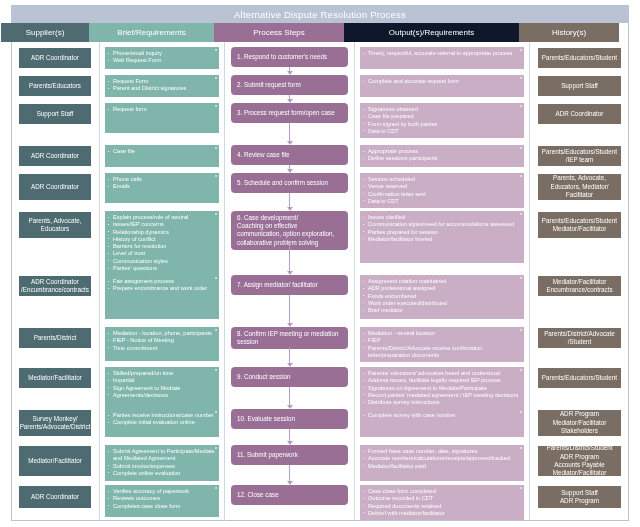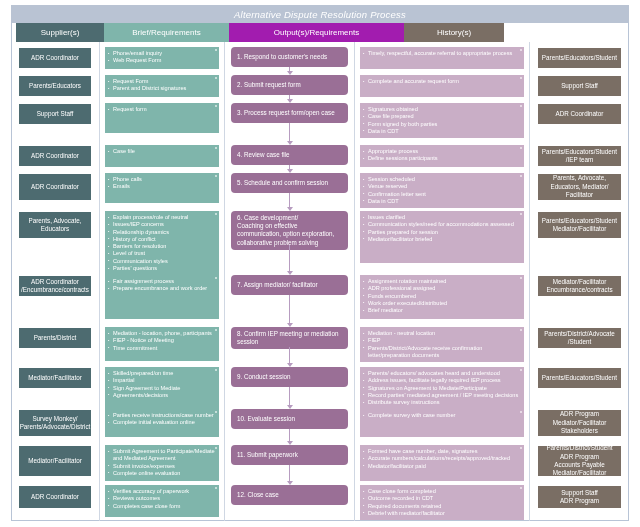--- a/index.html
+++ b/index.html
@@ -1,21 +1,21 @@
 <!DOCTYPE html>
 <html><head>
 <meta charset="utf-8">
 <style>
   html,body{margin:0;padding:0;background:#ffffff;}
   body{font-family:"Liberation Sans",sans-serif;}
   #page{position:relative;width:640px;height:527px;background:#ffffff;overflow:hidden;}
   #frame{position:absolute;left:11px;top:5px;width:618px;height:516px;border:1px solid #b8c4d6;box-sizing:border-box;background:#fff;}
   #title-bar{position:absolute;left:11px;top:5px;width:618px;height:18px;background:#b9c3d3;color:#ffffff;
-    display:flex;align-items:center;justify-content:center;font-size:9.5px;letter-spacing:.2px;box-sizing:border-box;font-style:italic;}
-  #header-row{position:absolute;left:16px;top:23px;width:618px;height:19px;display:flex;box-sizing:border-box;}
+    display:flex;align-items:center;justify-content:center;font-size:9.5px;letter-spacing:.2px;box-sizing:border-box;}
+  #header-row{position:absolute;left:1px;top:23px;width:618px;height:19px;display:flex;box-sizing:border-box;}
   .hdr{display:flex;align-items:center;justify-content:center;color:#ffffff;font-size:8px;box-sizing:border-box;}
   #grid{position:absolute;left:11px;top:42px;width:618px;height:479px;display:flex;box-sizing:border-box;}
   .col{position:relative;box-sizing:border-box;height:100%;}
   .col.sep{border-left:1px solid #cfd7e3;}
   .cell{position:absolute;box-sizing:border-box;color:#ffffff;overflow:hidden;}
   .cell.role{display:flex;align-items:center;justify-content:center;text-align:center;font-size:6.3px;line-height:8.4px;padding:2px 3px;}
   .cell.bullets{font-size:5.6px;line-height:7.3px;padding:3px 4px 3px 3px;}
   .cell.step{display:flex;align-items:center;font-size:6.3px;line-height:8.2px;padding:3px 6px;border-radius:4px;}
   .cell .tick{position:absolute;right:2px;top:2px;width:2px;height:2px;background:rgba(255,255,255,.55);}
   .bullets ul{margin:0;padding:0;list-style:none;}
@@ -35,21 +35,24 @@
     <span>Alternative Dispute Resolution Process</span>
   </div>
 
   <div id="header-row">
       <div class="hdr" style="width: 88px; background: rgb(77, 107, 112);">
         <span>Supplier(s)</span>
       </div>
       <div class="hdr" style="width: 125px; background: rgb(127, 181, 171);">
         <span>Brief/Requirements</span>
       </div>
-      <div class="hdr" style="width: 175px; background: #a21caf;">
+      <div class="hdr" style="width: 130px; background: rgb(154, 111, 150);">
+        <span>Process Steps</span>
+      </div>
+      <div class="hdr" style="width: 175px; background: #0f172a;">
         <span>Output(s)/Requirements</span>
       </div>
       <div class="hdr" style="width: 100px; background: rgb(122, 110, 100);">
         <span>History(s)</span>
       </div>
     </div>
 
   <div id="grid">
       <div class="col" style="width: 88px;">
         <div class="cell role" style="left: 8px; right: 8px; top: 6px; height: 20px; background: rgb(77, 107, 112);">

